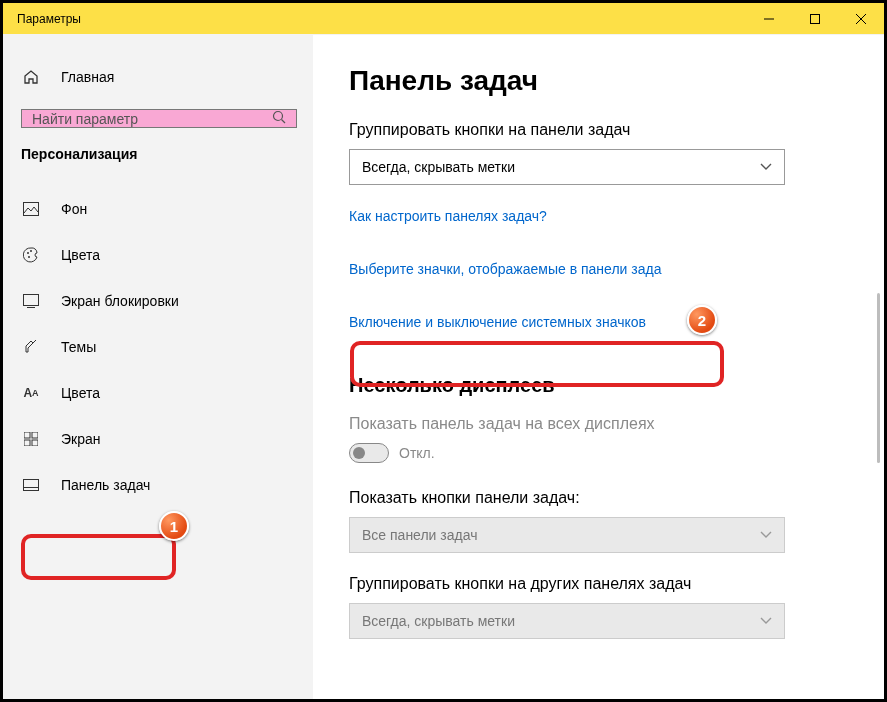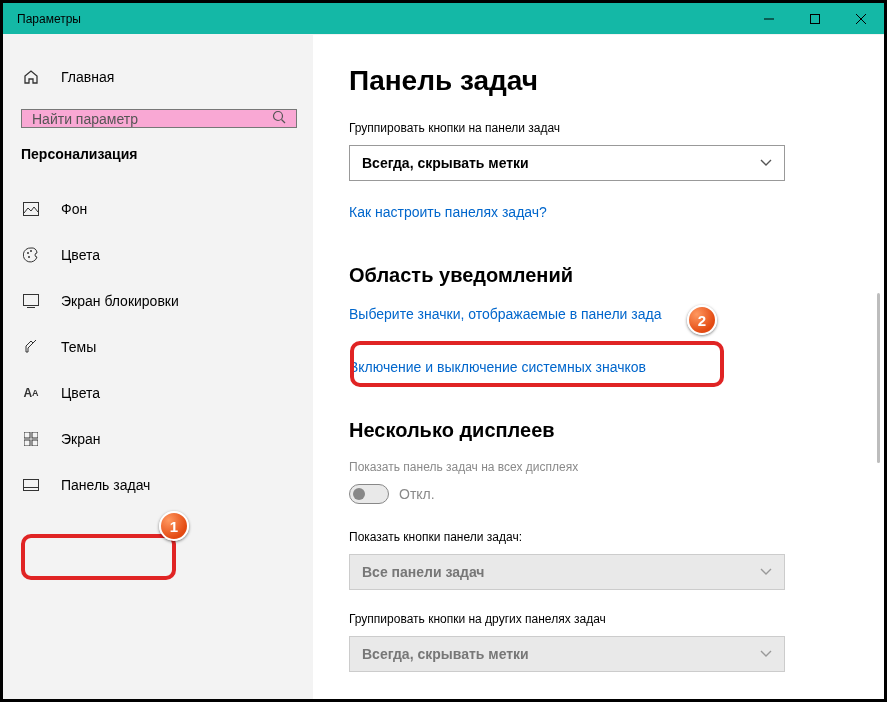--- a/index.html
+++ b/index.html
@@ -9,21 +9,21 @@
     border: 3px solid #000;
     margin: 0 auto;
     display: flex; flex-direction: column;
     background: #fff;
     position: relative;
     overflow: hidden;
   }
   .titlebar {
     height: 32px;
     display: flex; align-items: center;
-    background: #14b8a6;
+    background: #fde047;
     border-bottom: 1px solid #f3f3f3;
   }
   .titlebar .title {
     padding-left: 14px;
     font-size: 12px;
     color: #000;
     flex: 1;
   }
   .win-controls { display: flex; height: 100%; }
   .win-btn {
@@ -81,32 +81,31 @@
   .nav-item.active {
     
   }
   .content {
     flex: 1;
     padding: 30px 36px 0 36px;
     position: relative;
     overflow: hidden;
   }
   h1.page-title { font-size: 28px; font-weight: 600; margin-bottom: 24px; }
-  .label { font-size: 12px; color: #000; margin-bottom: 10px; }
+  .label { font-size: 16px; color: #000; margin-bottom: 10px; }
   .label.disabled { color: #8a8a8a; }
   .select {
     width: 436px;
     height: 36px;
     border: 1px solid #999;
     background: #fff;
     display: flex; align-items: center; justify-content: space-between;
     padding: 0 12px;
     font-size: 14px;
     margin-bottom: 22px;
-    font-weight: bold;
   }
   .select.disabled {
     background: #e9e9e9;
     border-color: #ccc;
     color: #777;
   }
   .chev { color: #555; font-size: 12px; }
   .link { color: #0066cc; font-size: 14px; margin-bottom: 22px; display: inline-block; }
   .link-row { margin-bottom: 14px; }
   h2.section { font-size: 20px; font-weight: 600; margin: 22px 0 18px 0; }
@@ -282,21 +281,20 @@
         <span>Всегда, скрывать метки</span>
         <span class="chev">
           <svg width="12" height="8" viewBox="0 0 12 8">
               <path d="M1 1 L6 6 L11 1" fill="none" stroke="#555" stroke-width="1.4"></path>
             </svg>
         </span>
       </div>
 
       <div class="link-row"><a class="link">Как настроить панелях задач?</a></div>
 
-      <h2 class="section">Область уведомлений</h2>
 
       <div class="link-row"><a class="link">Выберите значки, отображаемые в панели зада</a></div>
       <div class="link-row" style="margin-bottom:22px;"><a class="link">Включение и выключение системных значков</a></div>
 
       <h2 class="section">Несколько дисплеев</h2>
 
       <div class="label disabled">Показать панель задач на всех дисплеях</div>
       <div class="toggle-row">
         <div class="toggle off">
             <div class="knob"></div>

